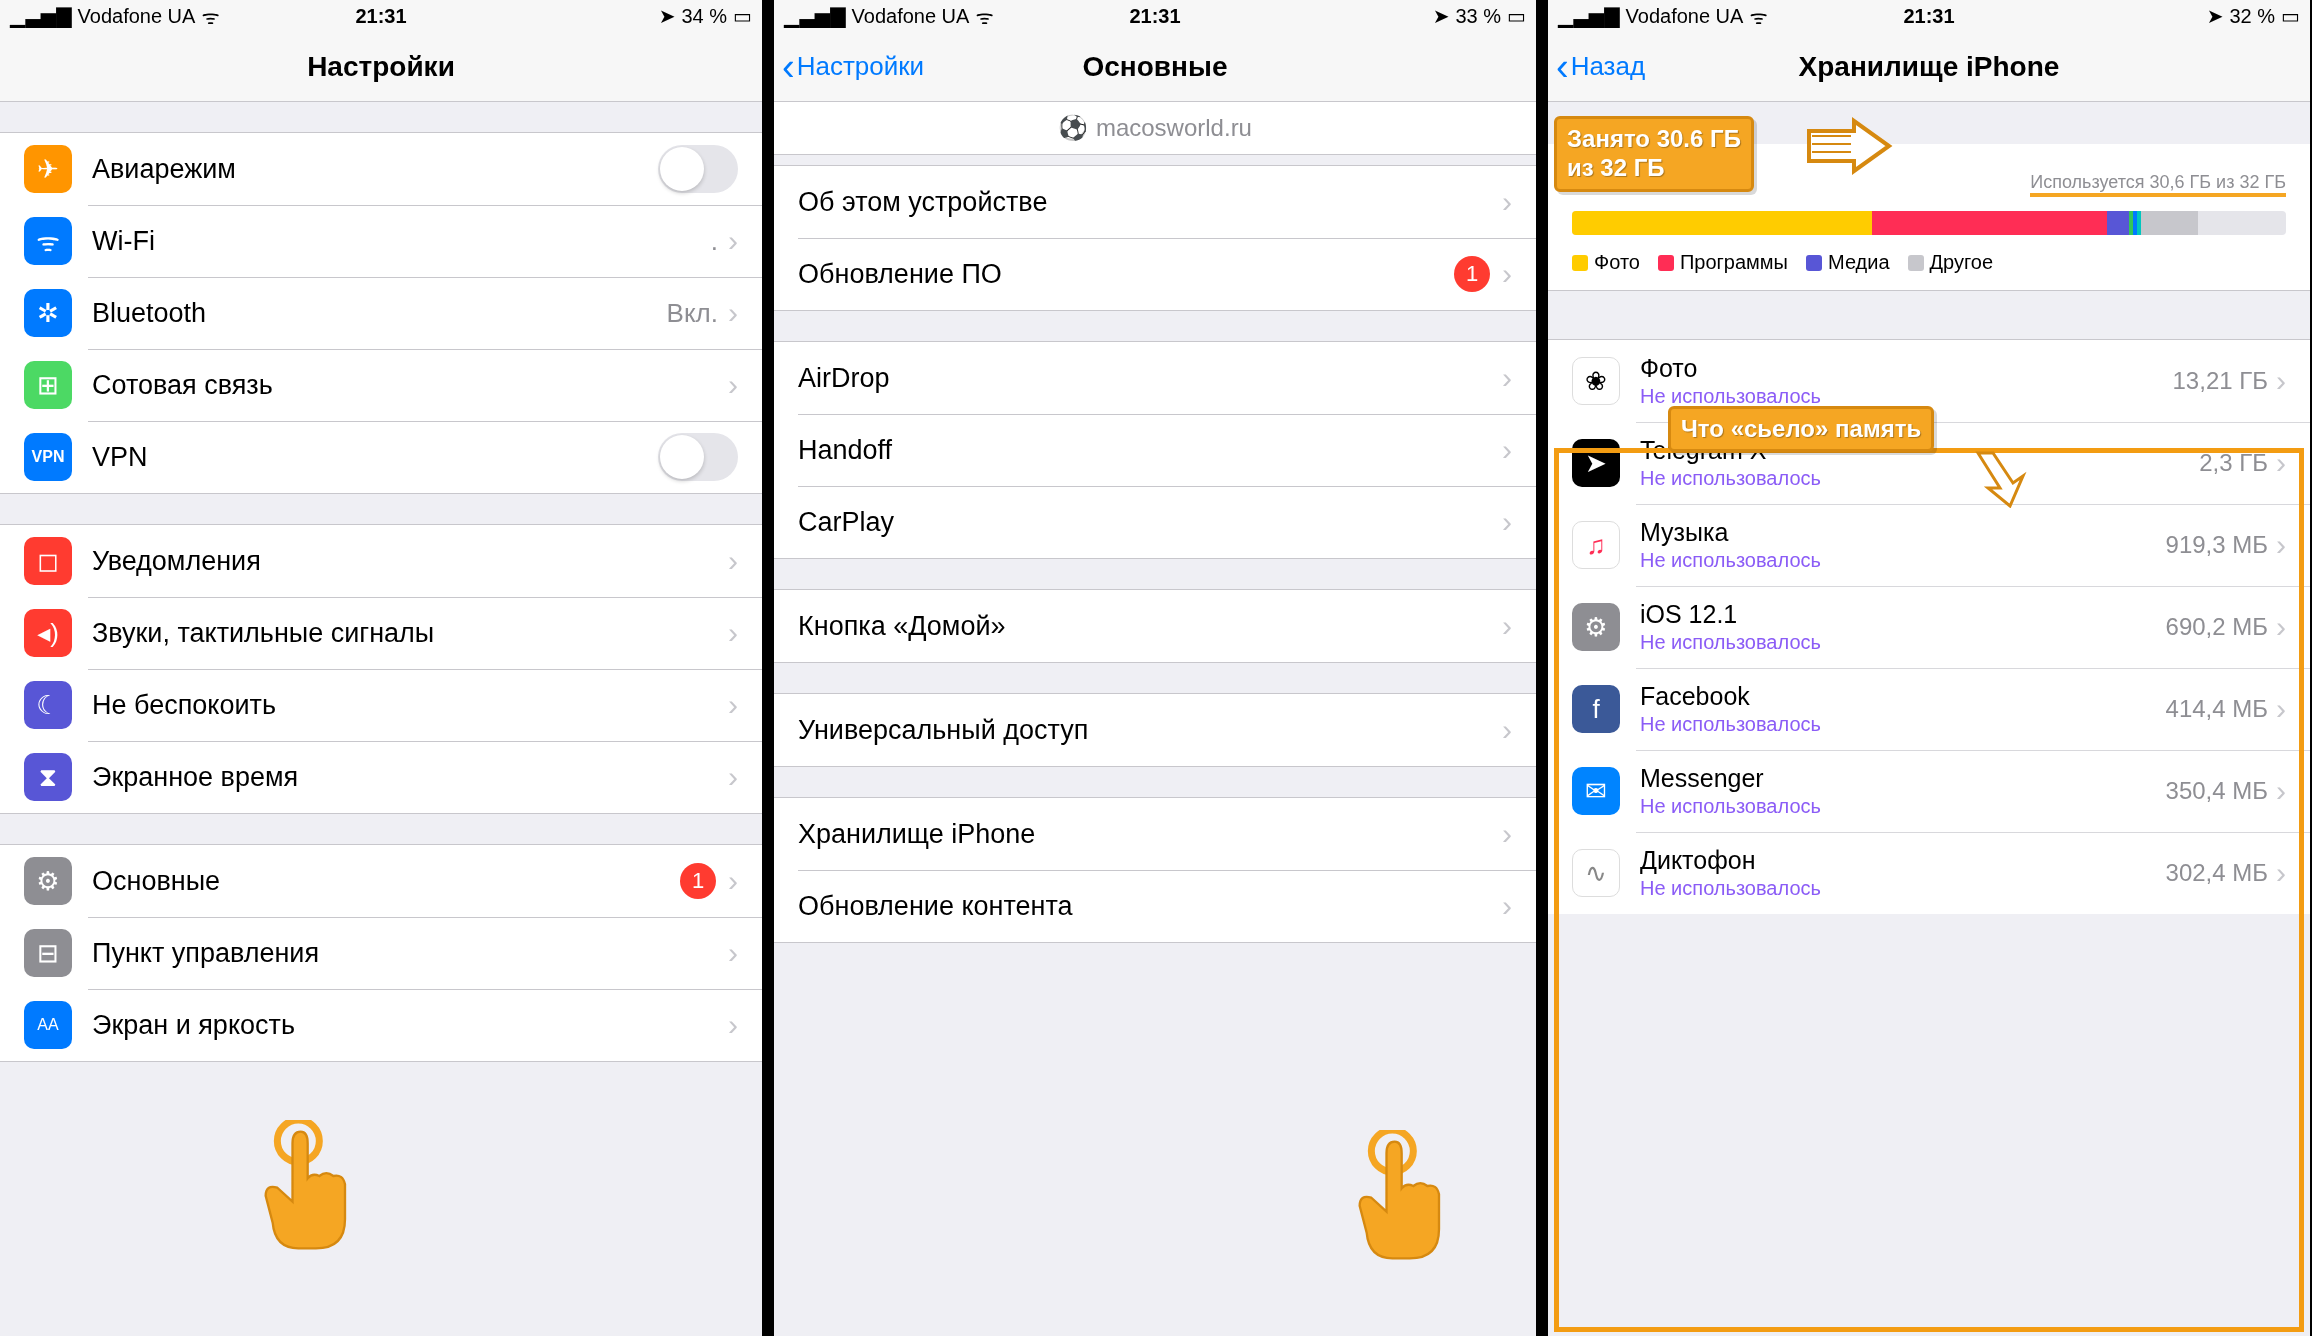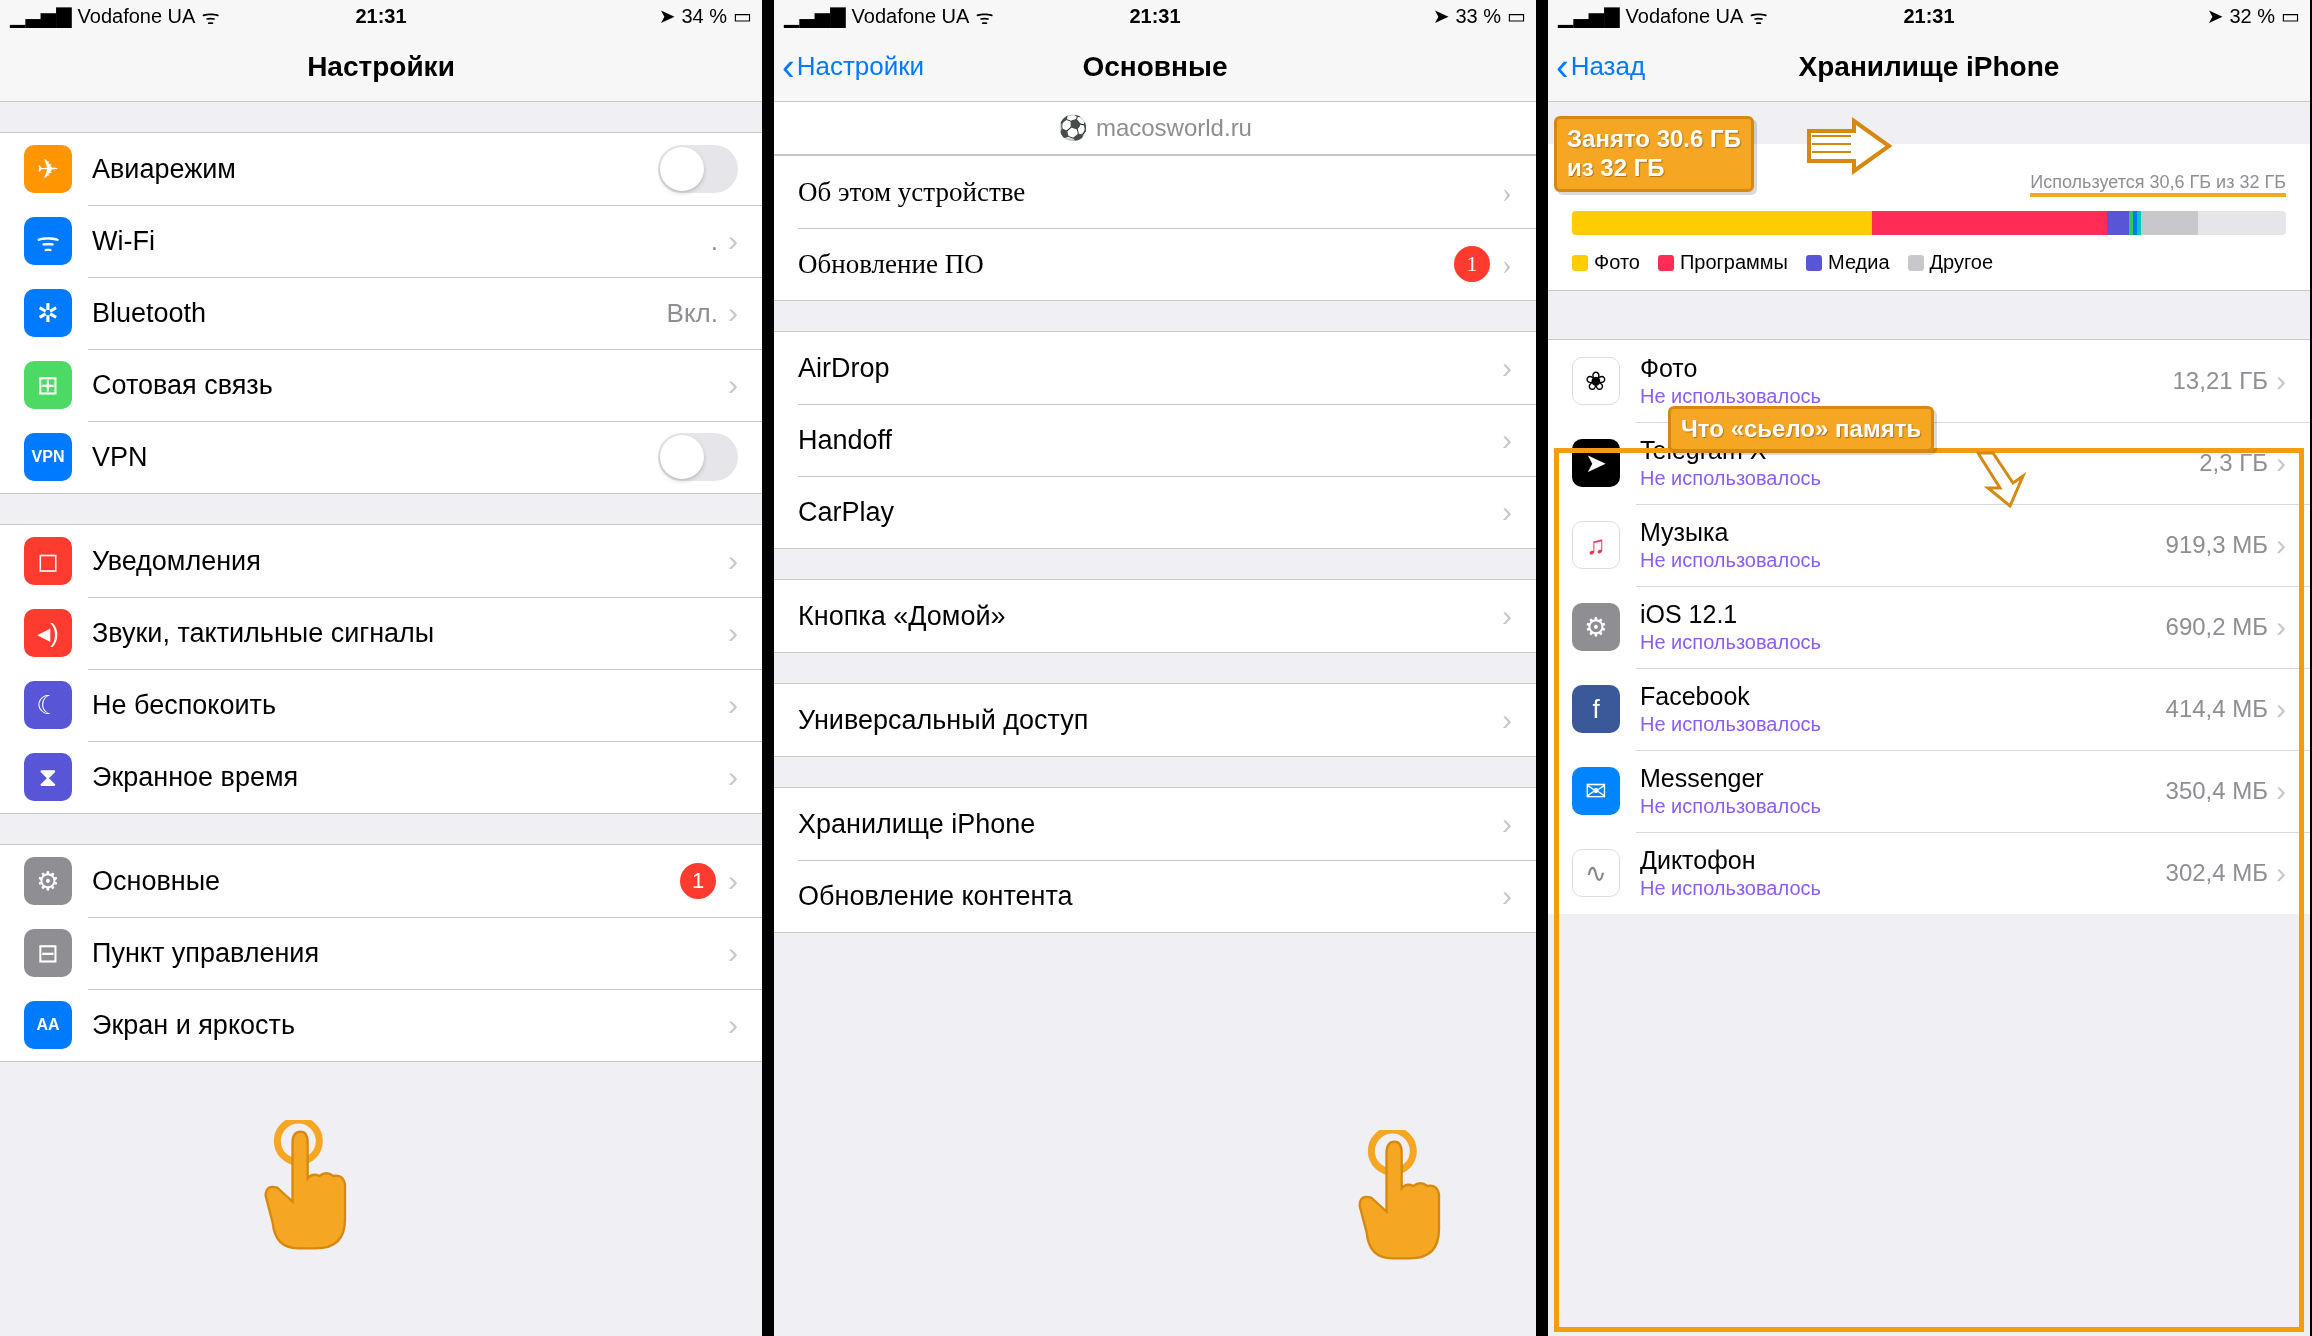--- a/index.html
+++ b/index.html
@@ -286,21 +286,21 @@
         <div class="row-label">Основные</div>
         <div class="badge-red">1</div>
         <div class="chevron">›</div>
       </div>
       <div class="row">
         <div class="row-icon" style="background: rgb(142, 142, 147);">⊟</div>
         <div class="row-label">Пункт управления</div>
         <div class="chevron">›</div>
       </div>
       <div class="row">
-        <div class="row-icon" style="background: rgb(0, 122, 255); font-size: 16px; font-weight: 700;">AA</div>
+        <div class="row-icon" style="background: rgb(0, 122, 255); font-size: 16px; font-weight: 400;">AA</div>
         <div class="row-label">Экран и яркость</div>
         <div class="chevron">›</div>
       </div>
     </div>
 
   <svg class="tap-hand" style="left:250px; top:1120px;" viewBox="0 0 100 120">
     <circle cx="40" cy="18" r="18" fill="none" stroke="#f5a623" stroke-width="6"></circle>
     <path d="M35 20 Q35 10 42 10 Q48 10 48 20 L48 50 Q52 45 58 48 Q64 43 70 48 Q78 46 80 55 L80 85 Q80 110 55 110 L40 110 Q20 110 18 88 L12 65 Q12 55 22 58 L35 70 Z" fill="#f5a623" stroke="#d68910" stroke-width="2"></path>
   </svg>
 </div>
@@ -324,21 +324,21 @@
       <span class="nav-back-chev">‹</span>
       <span>Настройки</span>
     </div>
     <div class="nav-title">Основные</div>
   </div>
   <div class="watermark">
     <span>⚽</span>
     <span>macosworld.ru</span>
   </div>
 
-  <div class="section" style="margin-top:0;font-family:Liberation Serif, serif;" id="p2g1">
+  <div class="section" style="margin-top:10px;" id="p2g1">
       <div class="row no-icon">
         <div class="row-label">Об этом устройстве</div>
         <div class="chevron">›</div>
       </div>
       <div class="row no-icon">
         <div class="row-label">Обновление ПО</div>
         <div class="badge-red">1</div>
         <div class="chevron">›</div>
       </div>
     </div>

